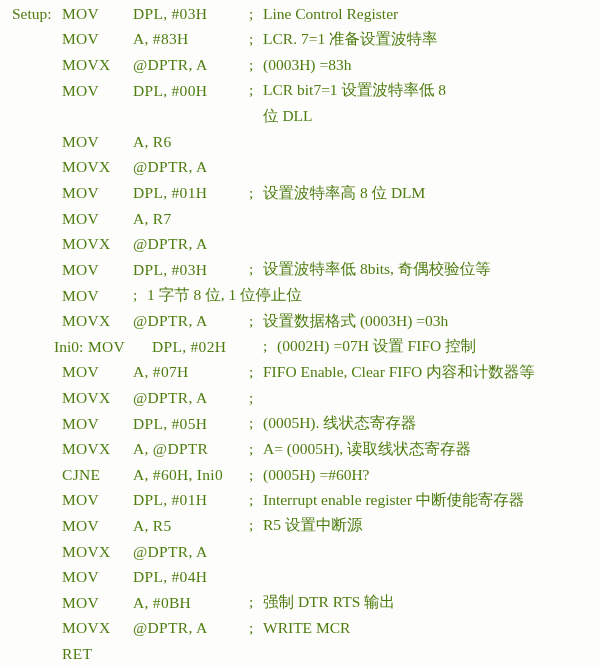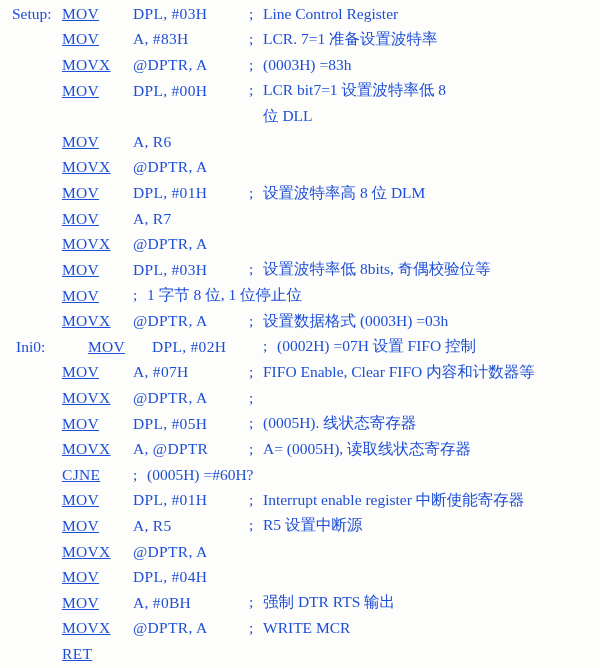--- a/index.html
+++ b/index.html
@@ -8,44 +8,44 @@
     background: #ffffff;
   }
   .page {
     position: relative;
     width: 600px;
     height: 668px;
     overflow: hidden;
     background: #fdfdfb;
     font-family: "Liberation Serif", "DejaVu Serif", serif;
     font-size: 15.5px;
-    color: #1d4ed8;
+    color: #4d7c0f;
     padding-top: 1px;
     box-sizing: border-box;
   }
   .listing {
     width: 100%;
   }
   .code-line {
     display: grid;
     grid-template-columns: 62px 71px 116px 1fr;
     height: 25.62px;
     align-items: center;
     white-space: nowrap;
   }
   .cell { display: block; overflow: visible; }
   .label { padding-left: 12px; box-sizing: border-box; }
-  .mnem  { letter-spacing: 0.3px; text-decoration: underline; }
+  .mnem  { letter-spacing: 0.3px; }
   .ops   { letter-spacing: 0.3px; font-family: Liberation Serif, serif; }
   .cmt   { }
   .semi  { display: inline-block; width: 14px; }
   .cmt-text { }
   
   .code-line:nth-child(14) { grid-template-columns: 88px 64px 111px 1fr; }
-  .code-line:nth-child(14) .label { padding-left: 16px; }
+  .code-line:nth-child(14) .label { padding-left: 54px; }
 </style>
 </head>
 <body>
 
 <div class="page">
   <div class="listing" id="listing">
   <div class="code-line">
     <span class="cell label">Setup:</span>
     <span class="cell mnem">MOV</span>
     <span class="cell ops">DPL, #03H</span>
@@ -166,20 +166,21 @@
   <div class="code-line">
     <span class="cell label"></span>
     <span class="cell mnem">MOVX</span>
     <span class="cell ops">A, @DPTR</span>
     <span class="cell cmt"><span class="semi">;</span><span class="cmt-text">A= (0005H), 读取线状态寄存器</span></span>
   </div>
 
   <div class="code-line">
     <span class="cell label"></span>
     <span class="cell mnem">CJNE</span>
+    <span class="cell ops">A, #60H, Ini0</span>
     <span class="cell cmt"><span class="semi">;</span><span class="cmt-text">(0005H) =#60H?</span></span>
   </div>
 
   <div class="code-line">
     <span class="cell label"></span>
     <span class="cell mnem">MOV</span>
     <span class="cell ops">DPL, #01H</span>
     <span class="cell cmt"><span class="semi">;</span><span class="cmt-text">Interrupt enable register 中断使能寄存器</span></span>
   </div>
 

